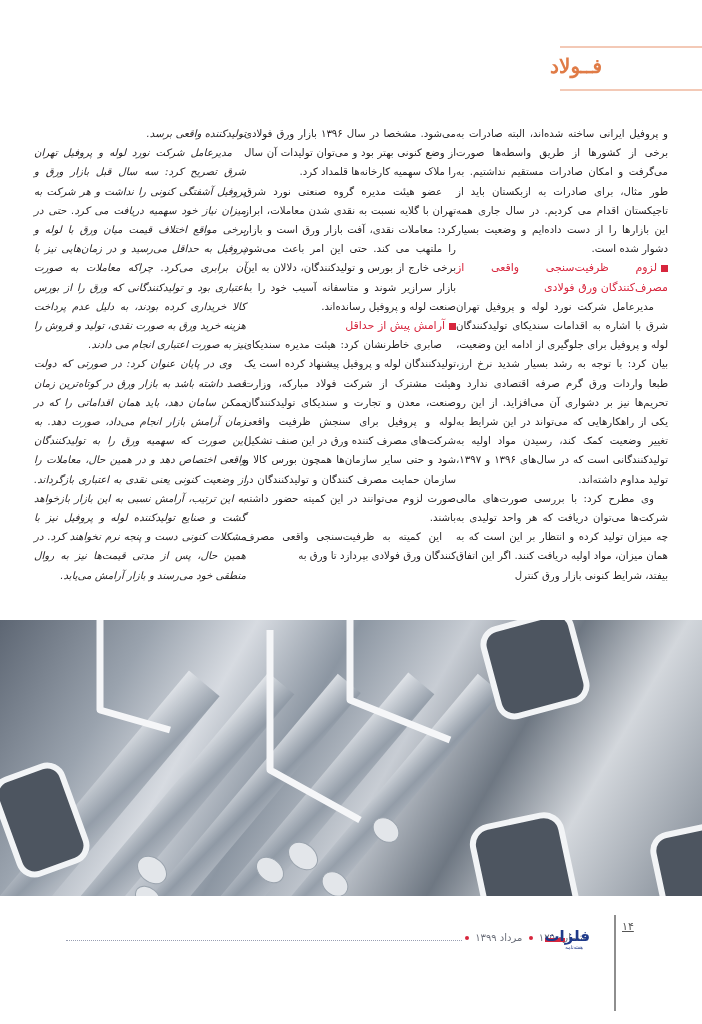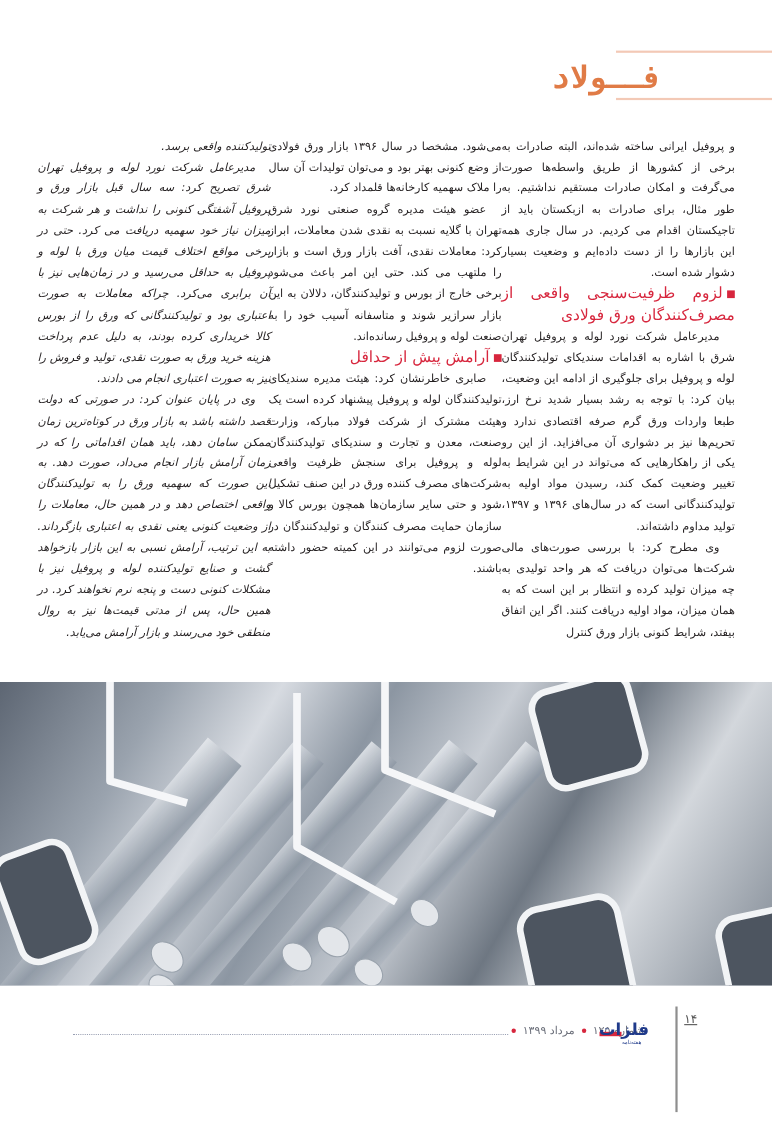--- a/index.html
+++ b/index.html
@@ -4,29 +4,29 @@
 <style>
   html, body { margin:0; padding:0; background:#ffffff; }
   body { width:702px; height:1024px; position:relative; overflow:hidden;
          font-family:"DejaVu Sans", sans-serif; color:#231f20; }
 
   
   .hdr-line { position:absolute; right:0; width:142px; height:2px; background:#f3c9b6; }
   .hdr-line.top { top:46px; }
   .hdr-line.bot { top:89px; }
   .section-title { position:absolute; right:100px; top:54px; direction:rtl;
-     font-family:Liberation Mono, monospace; font-weight:bold; font-size:28px;
+     font-family:Liberation Sans, sans-serif; font-weight:bold; font-size:20px;
      color:#e07b46; letter-spacing:1px; }
 
   
   .col { position:absolute; top:124px; width:212px; direction:rtl; text-align:justify;
          font-size:10.2px; line-height:19.2px; }
   .col p { margin:0; }
   .col p.indent { text-indent:14px; }
-  .subhead { color:#d7263d; font-size:14px; line-height:19.2px; margin:0; }
+  .subhead { color:#d7263d; font-size:11px; line-height:19.2px; margin:0; }
   .subhead .sq { display:inline-block; width:7px; height:7px; background:#d7263d;
                  margin-left:4px; vertical-align:middle; }
 
   
   .photo { position:absolute; left:0; top:620px; width:702px; height:276px; overflow:hidden;
            background:linear-gradient(120deg,#5d6673 0%,#9aa3ae 18%,#d7dbe1 30%,#8c96a2 42%,#c8cdd4 55%,#6e7782 68%,#d3d7dc 80%,#7f8893 100%); }
   .photo svg { display:block; }
 
   
   .footer-dots { position:absolute; left:66px; top:940px; width:396px; border-top:1px dotted #9aa0b3; }
@@ -49,20 +49,21 @@
     <p>و پروفیل ایرانی ساخته شده‌اند، البته صادرات به برخی از کشورها از طریق واسطه‌ها صورت می‌گرفت و امکان صادرات مستقیم نداشتیم. به طور مثال، برای صادرات به ازبکستان باید از تاجیکستان اقدام می کردیم. در سال جاری همه این بازارها را از دست داده‌ایم و وضعیت بسیار دشوار شده است.</p>
     <p class="subhead"><span class="sq"></span><span>لزوم ظرفیت‌سنجی واقعی از مصرف‌کنندگان ورق فولادی</span></p>
     <p class="indent">مدیرعامل شرکت نورد لوله و پروفیل تهران شرق با اشاره به اقدامات سندیکای تولیدکنندگان لوله و پروفیل برای جلوگیری از ادامه این وضعیت، بیان کرد: با توجه به رشد بسیار شدید نرخ ارز، طبعا واردات ورق گرم صرفه اقتصادی ندارد و تحریم‌ها نیز بر دشواری آن می‌افزاید. از این رو یکی از راهکارهایی که می‌تواند در این شرایط به تغییر وضعیت کمک کند، رسیدن مواد اولیه به تولیدکنندگانی است که در سال‌های ۱۳۹۶ و ۱۳۹۷، تولید مداوم داشته‌اند.</p>
     <p class="indent">وی مطرح کرد: با بررسی صورت‌های مالی شرکت‌ها می‌توان دریافت که هر واحد تولیدی به چه میزان تولید کرده و انتظار بر این است که به همان میزان، مواد اولیه دریافت کنند. اگر این اتفاق بیفتد، شرایط کنونی بازار ورق کنترل</p>
   </div>
 <div class="col" id="col1" style="left:244px;">
     <p>می‌شود. مشخصا در سال ۱۳۹۶ بازار ورق فولادی از وضع کنونی بهتر بود و می‌توان تولیدات آن سال را ملاک سهمیه کارخانه‌ها قلمداد کرد.</p>
     <p class="indent">عضو هیئت مدیره گروه صنعتی نورد شرق تهران با گلایه نسبت به نقدی شدن معاملات، ابراز کرد: معاملات نقدی، آفت بازار ورق است و بازار را ملتهب می کند. حتی این امر باعث می‌شود برخی خارج از بورس و تولیدکنندگان، دلالان به این بازار سرازیر شوند و متاسفانه آسیب خود را به صنعت لوله و پروفیل رسانده‌اند.</p>
     <p class="subhead"><span class="sq"></span><span>آرامش پیش از حداقل</span></p>
     <p class="indent">صابری خاطرنشان کرد: هیئت مدیره سندیکای تولیدکنندگان لوله و پروفیل پیشنهاد کرده است یک هیئت مشترک از شرکت فولاد مبارکه، وزارت صنعت، معدن و تجارت و سندیکای تولیدکنندگان لوله و پروفیل برای سنجش ظرفیت واقعی شرکت‌های مصرف کننده ورق در این صنف تشکیل شود و حتی سایر سازمان‌ها همچون بورس کالا و سازمان حمایت مصرف کنندگان و تولیدکنندگان در صورت لزوم می‌توانند در این کمیته حضور داشته باشند.</p>
+    <p class="indent">این کمیته به ظرفیت‌سنجی واقعی مصرف کنندگان ورق فولادی بپردازد تا ورق به</p>
   </div>
 <div class="col" id="col2" style="left:34px;font-style:italic;">
     <p>تولیدکننده واقعی برسد.</p>
     <p class="indent">مدیرعامل شرکت نورد لوله و پروفیل تهران شرق تصریح کرد: سه سال قبل بازار ورق و پروفیل آشفتگی کنونی را نداشت و هر شرکت به میزان نیاز خود سهمیه دریافت می کرد. حتی در برخی مواقع اختلاف قیمت میان ورق با لوله و پروفیل به حداقل می‌رسید و در زمان‌هایی نیز با آن برابری می‌کرد. چراکه معاملات به صورت اعتباری بود و تولیدکنندگانی که ورق را از بورس کالا خریداری کرده بودند، به دلیل عدم پرداخت هزینه خرید ورق به صورت نقدی، تولید و فروش را نیز به صورت اعتباری انجام می دادند.</p>
     <p class="indent">وی در پایان عنوان کرد: در صورتی که دولت قصد داشته باشد به بازار ورق در کوتاه‌ترین زمان ممکن سامان دهد، باید همان اقداماتی را که در زمان آرامش بازار انجام می‌داد، صورت دهد. به این صورت که سهمیه ورق را به تولیدکنندگان واقعی اختصاص دهد و در همین حال، معاملات را از وضعیت کنونی یعنی نقدی به اعتباری بازگرداند. به این ترتیب، آرامش نسبی به این بازار بازخواهد گشت و صنایع تولیدکننده لوله و پروفیل نیز با مشکلات کنونی دست و پنجه نرم نخواهند کرد. در همین حال، پس از مدتی قیمت‌ها نیز به روال منطقی خود می‌رسند و بازار آرامش می‌یابد.</p>
   </div>
 
 <div class="photo">
   <svg width="702" height="276" viewBox="0 0 702 276">
     <defs>

